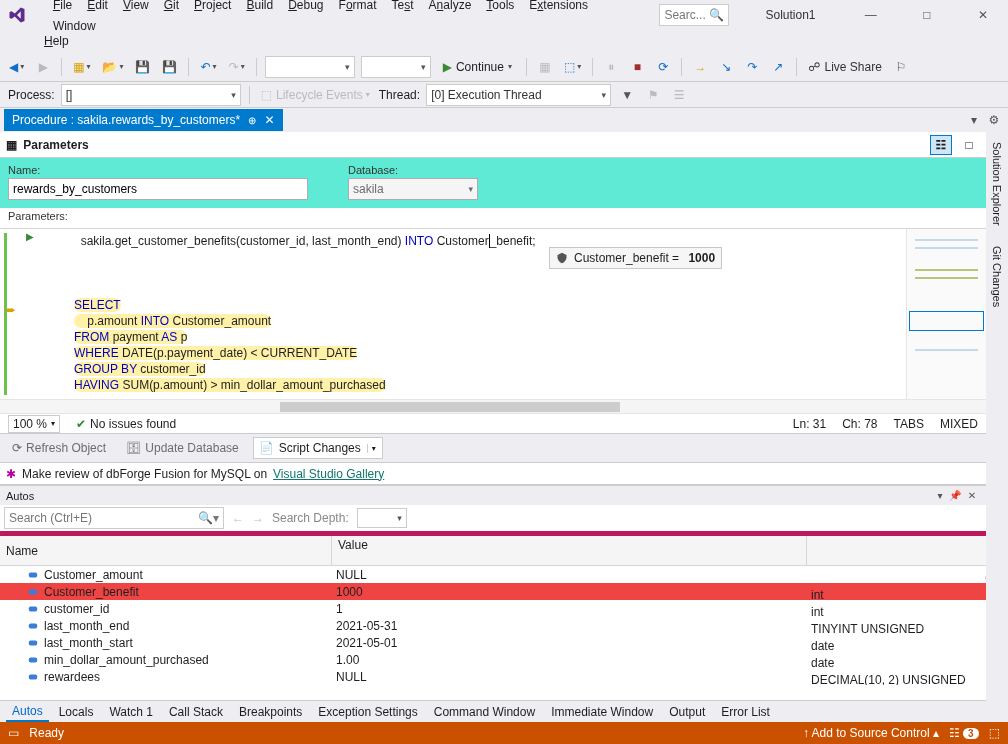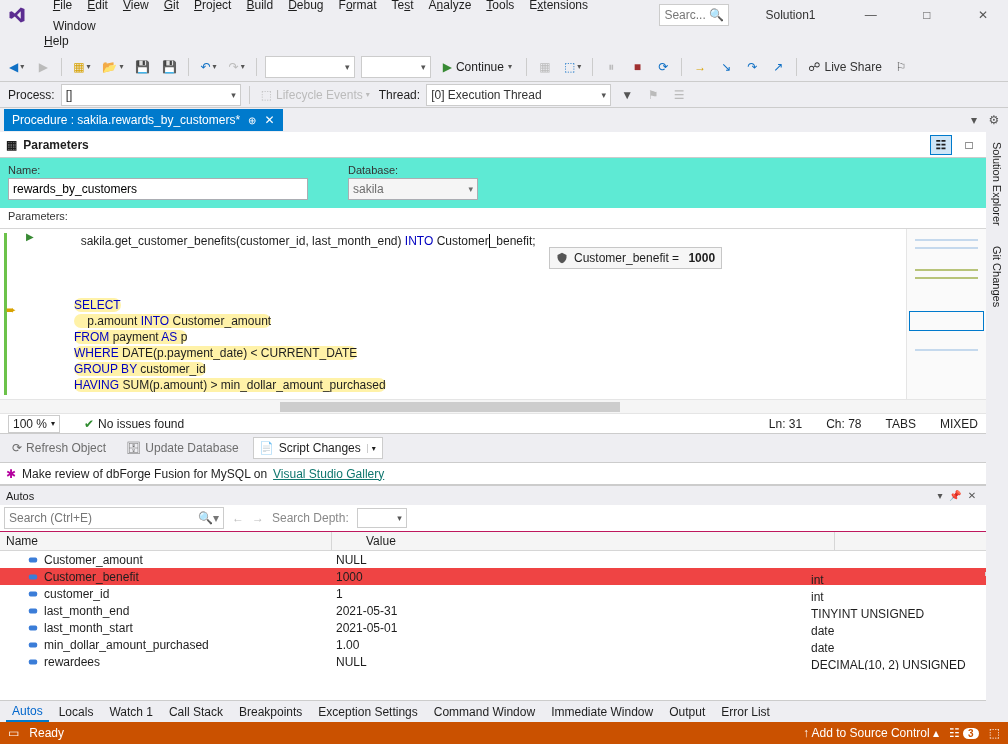--- a/index.html
+++ b/index.html
@@ -75,21 +75,21 @@
 .code .cursor-mark { border-left: 1px solid #000; }
 .tooltip { position: absolute; left: 505px; top: 18px; background: #f6f6f6; border: 1px solid #c7c7c7; padding: 2px 6px; display: flex; align-items: center; gap: 6px; font-family: "Segoe UI"; font-size: 12px; }
 .tooltip svg { width: 12px; height: 12px; }
 .minimap { width: 80px; background: #fafafa; border-left: 1px solid #e5e5e5; position: relative; }
 .minimap .mm-box { position: absolute; left: 2px; right: 2px; height: 20px; border: 1px solid #007acc; top: 82px; }
 .minimap .mm-bar { position: absolute; left: 8px; right: 8px; height: 2px; background: #c5d9ed; }
 .editor-scroll { height: 14px; background: #f5f5f5; border-top: 1px solid #e5e5e5; display: flex; align-items: center; }
 .editor-scroll .thumb { height: 10px; background: #cdcdcd; margin-left: 280px; width: 340px; }
 
 
-.edstat { height: 20px; display: flex; align-items: center; padding: 0 8px; gap: 24px; background: #fff; border-top: 1px solid #e5e5e5; font-size: 11px; color: #1e1e1e; }
+.edstat { height: 20px; display: flex; align-items: center; padding: 0 8px; gap: 16px; background: #fff; border-top: 1px solid #e5e5e5; font-size: 11px; color: #1e1e1e; }
 .edstat .combo-sm { height: 18px; border: 1px solid #ccc; padding: 0 4px; display: flex; align-items: center; gap: 4px; }
 .edstat .ok { display: flex; align-items: center; gap: 4px; }
 .edstat .ok-ico { color: #2e8b2e; }
 .edstat .spacer { flex: 1; }
 
 
 .actbar { height: 30px; display: flex; align-items: center; gap: 8px; padding: 0 6px; background: #eeeef2; border-top: 1px solid #ccc; border-bottom: 1px solid #ccc; }
 .actbar .abtn { height: 22px; display: flex; align-items: center; gap: 4px; padding: 0 6px; color: #6d6d6d; }
 .actbar .abtn.enabled { color: #1e1e1e; border: 1px solid #ccc; background: #fff; }
 .actbar .abtn .dd { font-size: 8px; margin-left: 2px; border-left: 1px solid #ccc; padding-left: 4px; }
@@ -104,21 +104,21 @@
 .autos-hdr .title { font-size: 11px; }
 .autos-hdr .spacer { flex: 1; }
 .autos-hdr .pinbtn { width: 16px; text-align: center; color: #555; font-size: 10px; }
 .autos-tools { height: 26px; display: flex; align-items: center; gap: 8px; padding: 0 4px; background: #fff; }
 .autos-tools .search { flex: 0 0 220px; height: 22px; border: 1px solid #ccc; display: flex; align-items: center; padding: 0 4px; color: #777; }
 .autos-tools .search .mag { margin-left: auto; }
 .autos-tools .nav { color: #bbb; }
 .autos-tools .depth-lbl { color: #888; }
 
 .autos-grid { flex: 0 0 auto; background: #fff; }
-.autos-grid .gh { display: flex; height: 20px; background: #f5f5f5; border-top: 1px solid #be185d; border-bottom: 1px solid #d6d6d6; gap: 28px; }
+.autos-grid .gh { display: flex; height: 35px; background: #f5f5f5; border-top: 5px solid #be185d; border-bottom: 1px solid #d6d6d6; }
 .autos-grid .gh .c { padding: 2px 6px; border-right: 1px solid #d6d6d6; }
 .autos-grid .gr { display: flex; height: 17px; align-items: center; }
 .autos-grid .gr.sel { background: #ef4444; }
 .autos-grid .c { overflow: hidden; white-space: nowrap; }
 .c-name { width: 332px; padding-left: 28px; display: flex; align-items: center; gap: 6px; }
 .c-val { width: 475px; padding-left: 4px; }
 .c-type { flex: 1; padding-left: 4px; margin-top: 40px; }
 .var-ico { width: 10px; height: 10px; }
 
 

